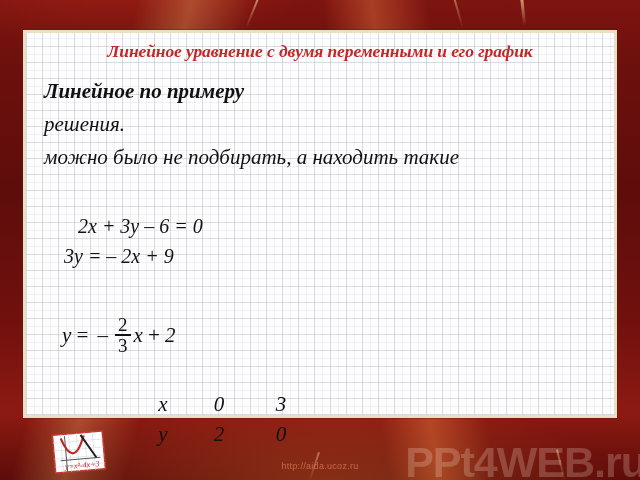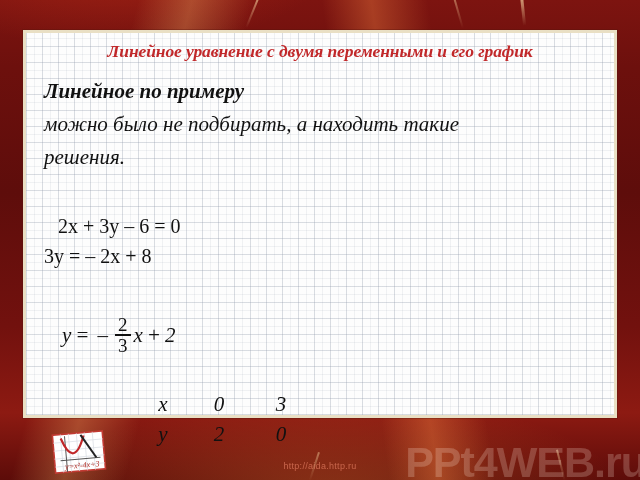--- a/index.html
+++ b/index.html
@@ -72,21 +72,23 @@
   }
   .body-text .heading { font-weight: bold; }
   .body-text .line { white-space: nowrap; }
 
   .eq-block {
     position: absolute;
     left: 18px;
     top: 178px;
     color: #111111;
     font-size: 20px;
+    font-style: italic;
     line-height: 30px;
+    padding-left: 20px;
   }
   .eq-block .indent { padding-left: 14px; }
 
   
   .frac-eq {
     position: absolute;
     left: 36px;
     top: 282px;
     display: flex;
     align-items: center;
@@ -188,27 +190,27 @@
   <div class="streak" style="left:520px; top:-4px; width:3px; height:30px; transform:rotate(-6deg); opacity:.85;"></div>
   <div class="streak" style="left:318px; top:452px; width:2px; height:30px; transform:rotate(18deg); opacity:.5;"></div>
   <div class="streak" style="left:556px; top:450px; width:2px; height:32px; transform:rotate(-14deg); opacity:.55;"></div>
 
   <div class="page">
 
     <div class="title">Линейное уравнение с двумя переменными и его график</div>
 
     <div class="body-text">
       <div class="line heading">Линейное по примеру</div>
+      <div class="line">решения.</div>
       <div class="line">можно было не подбирать, а находить такие</div>
-      <div class="line">решения.</div>
     </div>
 
     <div class="eq-block">
       <div class="indent">2x + 3y – 6 = 0</div>
-      <div>3y = – 2x + 8</div>
+      <div>3y = – 2x + 9</div>
     </div>
 
     <div class="frac-eq">
       <span>y</span>
       <span class="sym">=</span>
       <span class="sym">–</span>
       <span class="frac">
         <span class="num">2</span>
         <span class="den">3</span>
       </span>
@@ -249,16 +251,16 @@
       <line x1="14" y1="6" x2="14" y2="42" stroke="#555" stroke-width="1"></line>
       <path d="M10 8 Q21 40 33 7" fill="none" stroke="#c1282a" stroke-width="2.2"></path>
       <path d="M30 6 L44 30" stroke="#222" stroke-width="2"></path>
       <text x="12" y="39" font-family="'Liberation Serif', serif" font-size="8" font-style="italic" fill="#b02a22">y=x²-4x+3</text>
     </svg>
 
     <div class="date-stamp">09.04.14</div>
     <div class="page-number">13</div>
   </div>
 
-  <div class="site-watermark">http://aida.http.ru</div>
+  <div class="site-watermark">http://aida.ucoz.ru</div>
   <div class="brand-watermark">PPt4WEB.ru</div>
 
 </div>
 
 </body></html>

